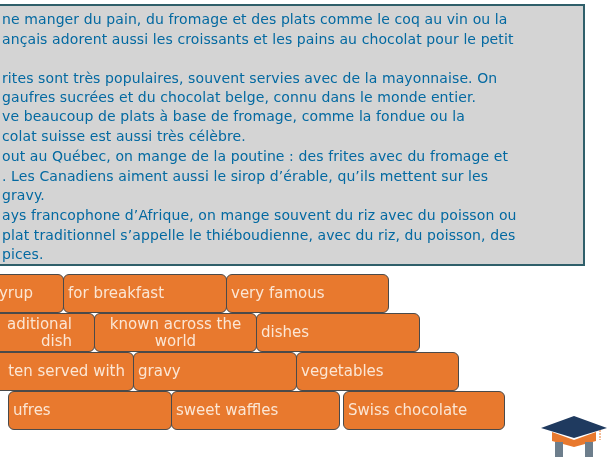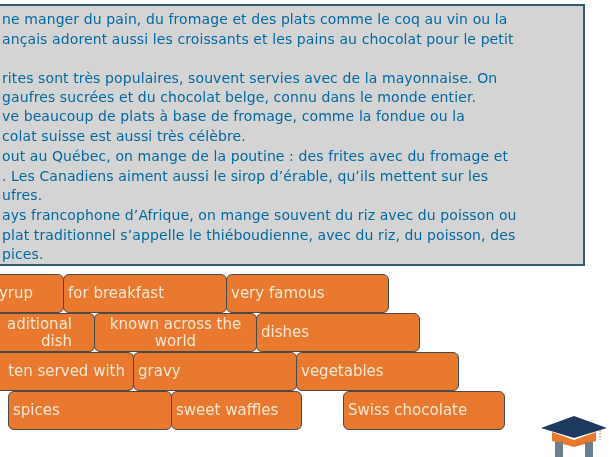--- a/index.html
+++ b/index.html
@@ -42,21 +42,21 @@
 <div class="textbox">
   <div class="line" style="top:4px;left:30px">ne manger du pain, du fromage et des plats comme le coq au vin ou la</div>
   <div class="line" style="top:24px;left:30px">ançais adorent aussi les croissants et les pains au chocolat pour le petit</div>
   <div class="line" style="top:43px;left:30px"></div>
   <div class="line" style="top:63px;left:30px">rites sont très populaires, souvent servies avec de la mayonnaise. On</div>
   <div class="line" style="top:82px;left:30px"> gaufres sucrées et du chocolat belge, connu dans le monde entier.</div>
   <div class="line" style="top:101px;left:30px">ve beaucoup de plats à base de fromage, comme la fondue ou la</div>
   <div class="line" style="top:141px;left:30px">out au Québec, on mange de la poutine : des frites avec du fromage et</div>
   <div class="line" style="top:121px;left:30px">colat suisse est aussi très célèbre.</div>
   <div class="line" style="top:161px;left:30px">. Les Canadiens aiment aussi le sirop d’érable, qu’ils mettent sur les</div>
-  <div class="line" style="top:180px;left:30px">ufres.</div>
+  <div class="line" style="top:180px;left:30px">gravy.</div>
   <div class="line" style="top:200px;left:30px">ays francophone d’Afrique, on mange souvent du riz avec du poisson ou</div>
   <div class="line" style="top:220px;left:30px">plat traditionnel s’appelle le thiéboudienne, avec du riz, du poisson, des</div>
   <div class="line" style="top:239px;left:30px">pices.</div>
 </div>
 
 <div class="tile left" style="left:-100px;top:274px;width:164px;padding-right:30px">
     <span>yrup</span>
   </div>
 <div class="tile" style="left:63px;top:274px;width:164px">
     <span>for breakfast</span>
@@ -79,23 +79,23 @@
     <span>ten served with</span>
   </div>
 <div class="tile" style="left:133px;top:352px;width:164px">
     <span>gravy</span>
   </div>
 <div class="tile" style="left:296px;top:352px;width:163px">
     <span>vegetables</span>
   </div>
 
 <div class="tile" style="left:8px;top:391px;width:164px">
-    <span>spices</span>
+    <span>ufres</span>
   </div>
-<div class="tile" style="left:171px;top:391px;width:131px">
+<div class="tile" style="left:171px;top:391px;width:169px">
     <span>sweet waffles</span>
   </div>
 <div class="tile" style="left:343px;top:391px;width:162px">
     <span>Swiss chocolate</span>
   </div>
 
 <svg class="logo" viewBox="0 0 66 43">
   <polygon points="0,14 33,2 66,14 33,24" fill="#1f3a5f"></polygon>
   <polygon points="11,18 33,26 55,18 55,27 33,33 11,27" fill="#e8792e"></polygon>
   <rect x="14" y="28" width="8" height="15" fill="#6d7e8c"></rect>

